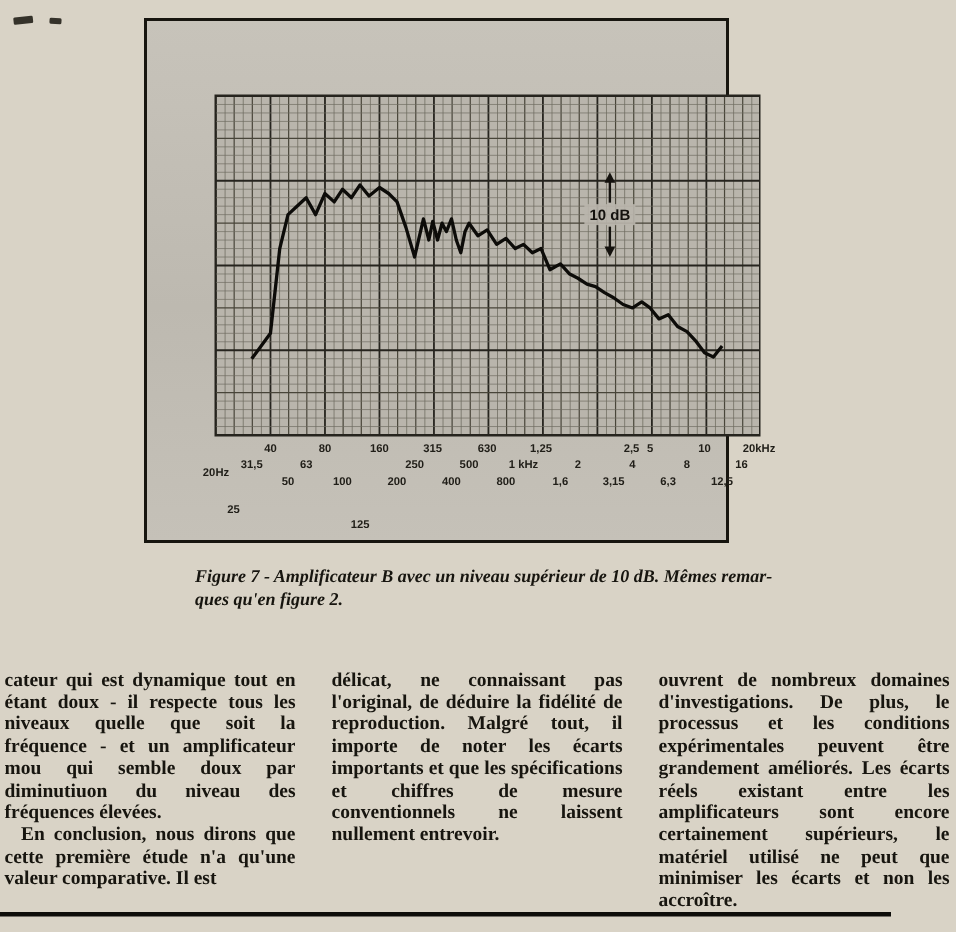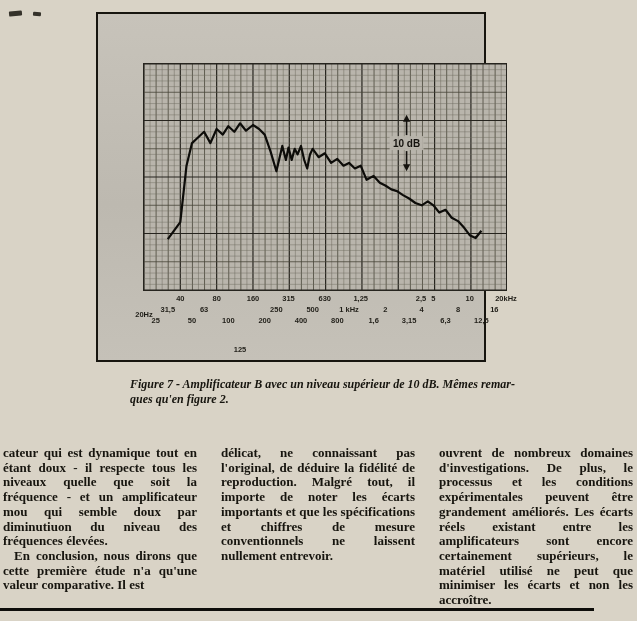--- a/index.html
+++ b/index.html
@@ -172,21 +172,21 @@
         <span style="left: 26.5293%; margin-top: 40px;">125</span>
         <span style="left: 36.5637%;">250</span>
         <span style="left: 46.598%; text-align: center;">500</span>
         <span style="left: 56.6323%;">1 kHz</span>
         <span style="left: 66.6667%;">2</span>
         <span style="left: 76.701%;">4</span>
         <span style="left: 86.7353%;">8</span>
         <span style="left: 96.7697%;">16</span>
       </div>
     <div class="tick-row tr3">
-        <span style="left: 3.23033%;">25</span>
+        <span style="left: 3.23033%; margin-top: 19px;">25</span>
         <span style="left: 13.2647%;">50</span>
         <span style="left: 23.299%;">100</span>
         <span style="left: 33.3333%;">200</span>
         <span style="left: 43.3677%;">400</span>
         <span style="left: 53.402%;">800</span>
         <span style="left: 63.4363%;">1,6</span>
         <span style="left: 73.2427%;">3,15</span>
         <span style="left: 83.277%;">6,3</span>
         <span style="left: 93.196%;">12,5</span>
       </div>

